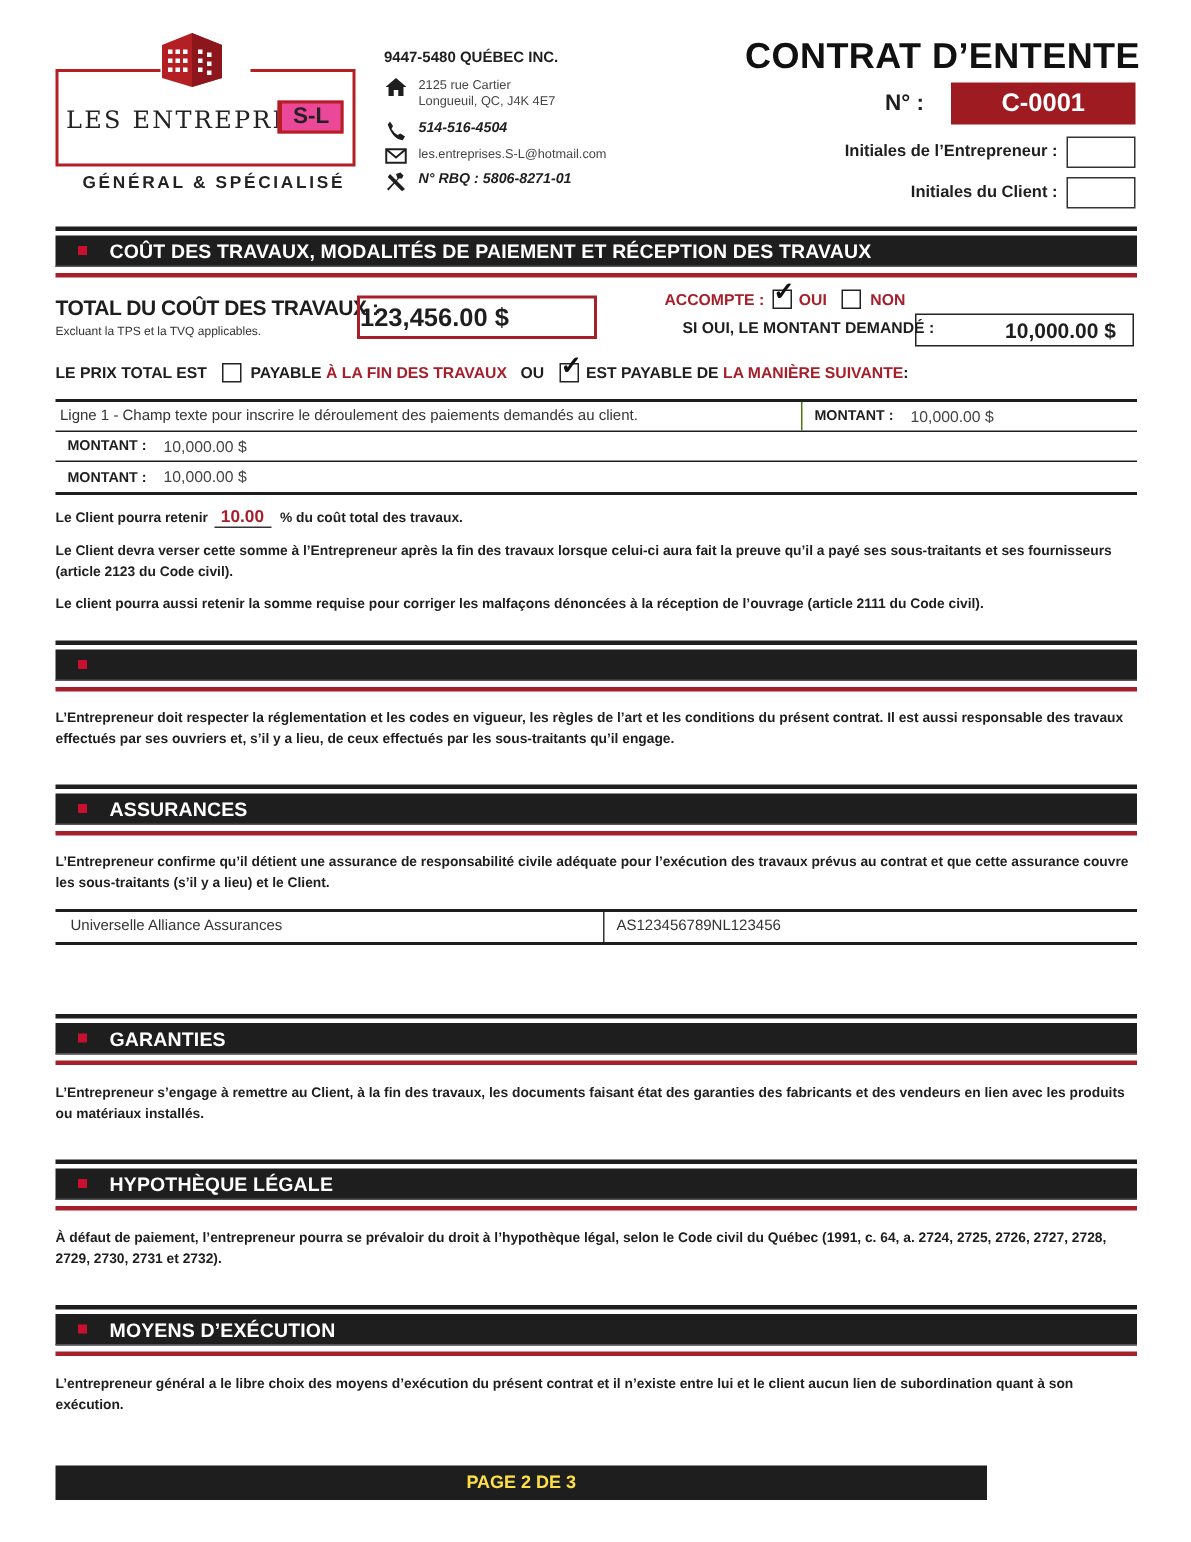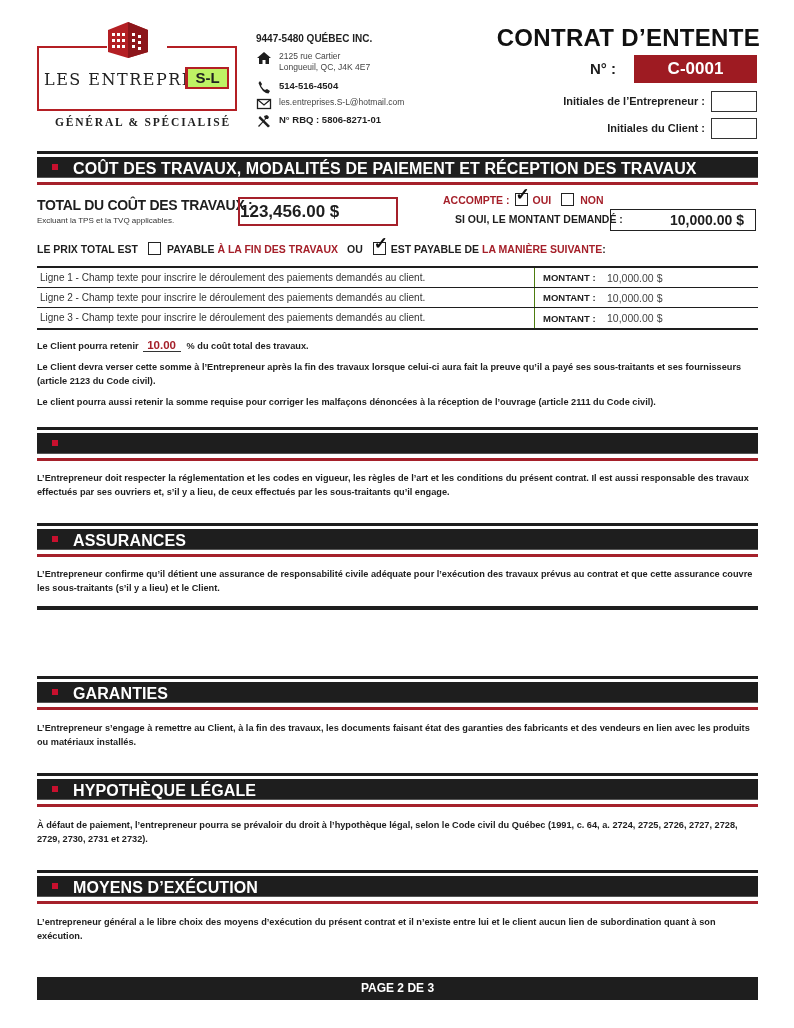--- a/index.html
+++ b/index.html
@@ -6,41 +6,41 @@
   html, body { width: 794px; height: 1028px; background: #ffffff; }
   body { position: relative; font-family: "Liberation Sans", sans-serif; color: #1e1e1e; overflow: hidden; }
 
   .abs { position: absolute; }
 
   
   .logo-box { left: 37px; top: 46px; width: 200px; height: 65px; border: 2px solid #b41f24; }
   .logo-box .gap { position: absolute; top: -3px; left: 68px; width: 60px; height: 5px; background: #fff; }
   .logo-building { left: 104px; top: 18px; width: 48px; height: 42px; }
   .logo-text { left: 44px; top: 70px; font-family: "DejaVu Serif", serif; font-size: 16px; letter-spacing: 1.5px; color: #222; }
-  .logo-sl { left: 185px; top: 67px; width: 44px; height: 22px; border: 2px solid #b41f24; border-left: 3px solid #b41f24; font-weight: bold; font-size: 15px; line-height: 18px; text-align: center; color: #222; background: #bef264; }
-  .logo-tag { left: 55px; top: 116px; font-family: Liberation Serif, serif; font-size: 11.5px; letter-spacing: 1.8px; color: #222; font-weight: bold; }
+  .logo-sl { left: 185px; top: 67px; width: 44px; height: 22px; border: 2px solid #b41f24; border-left: 3px solid #b41f24; font-weight: bold; font-size: 15px; line-height: 18px; text-align: center; color: #222; background: #ec4899; }
+  .logo-tag { left: 55px; top: 116px; font-family: Liberation Sans, sans-serif; font-size: 11.5px; letter-spacing: 1.8px; color: #222; font-weight: bold; }
 
   .company-name { left: 256px; top: 33px; font-size: 10px; font-weight: bold; }
   .info-row { left: 256px; display: flex; align-items: flex-start; }
   .info-row .ico { width: 16px; height: 14px; margin-right: 7px; flex: 0 0 auto; }
   .info-row .txt { font-size: 8.5px; color: #444; line-height: 11px; }
-  .info-row .txt.b { font-weight: bold; color: #1e1e1e; font-size: 9.5px; }
+  .info-row .txt.b { font-weight: bold; color: #1e1e1e; font-size: 9.5px; font-style: italic; }
 
   .contract-title { left: 462px; top: 24px; width: 298px; text-align: right; font-size: 24px; font-weight: bold; letter-spacing: 0.3px; color: #111; }
   .no-label { left: 590px; top: 60px; font-size: 15px; font-weight: bold; }
   .no-value { left: 634px; top: 55px; width: 123px; height: 28px; background: #9e1b22; color: #fff; font-size: 17px; font-weight: bold; text-align: center; line-height: 28px; }
   .init-label { font-size: 11px; font-weight: bold; text-align: right; }
   .init-box { width: 46px; height: 21px; border: 1px solid #333; background: #fff; }
 
   
   .sec { left: 37px; width: 721px; }
   .sec .topline { position: absolute; left: 0; top: 0; width: 100%; height: 3px; background: #1e1e1e; }
   .sec .bar { position: absolute; left: 0; top: 6px; width: 100%; height: 21px; background: #1e1e1e; border-bottom: 1px solid #555; }
   .sec .bar .sq { position: absolute; left: 15px; top: 7px; width: 6px; height: 6px; background: #c8102e; }
-  .sec .bar .lbl { position: absolute; left: 36px; top: 3px; color: #fff; font-size: 16px; font-weight: bold; letter-spacing: 0.1px; }
+  .sec .bar .lbl { position: absolute; left: 36px; top: 3px; color: #fff; font-size: 13px; font-weight: bold; letter-spacing: 0.1px; }
   .sec .redline { position: absolute; left: 0; top: 31px; width: 100%; height: 3px; background: #a5202a; }
 
   .para { left: 37px; width: 725px; font-size: 9.2px; font-weight: bold; line-height: 13.5px; color: #1e1e1e; }
 
   
   .total-label { left: 37px; top: 197px; font-size: 14px; font-weight: bold; letter-spacing: -0.3px; }
   .total-sub { left: 37px; top: 216px; font-size: 8px; color: #333; }
   .total-box { left: 238px; top: 197px; width: 160px; height: 29px; border: 2px solid #a5202a; font-size: 17px; font-weight: bold; text-align: left; line-height: 25px; }
 
   .acompte-row { left: 443px; top: 193px; display: flex; align-items: center; font-size: 10.5px; font-weight: bold; color: #a5202a; justify-content: space-between; }
@@ -65,21 +65,21 @@
   
   .ins-table { left: 37px; top: 606px; width: 721px; border-top: 2px solid #1e1e1e; border-bottom: 2px solid #1e1e1e; }
   .ins-row { display: flex; height: 20px; align-items: center; }
   .ins-row.head { border-bottom: 1px solid #1e1e1e; }
   .ins-row .c1 { width: 366px; padding-left: 10px; height: 100%; line-height: 20px; border-right: 1px solid #333; }
   .ins-row .c2 { padding-left: 8px; height: 100%; line-height: 20px; }
   .ins-row.head .c1, .ins-row.head .c2 { color: #a5202a; font-size: 9.5px; font-weight: bold; }
   .ins-row.body .c1, .ins-row.body .c2 { color: #333; font-size: 10px; }
 
   
-  .footer { left: 37px; top: 977px; width: 721px; height: 23px; background: #1e1e1e; color: #ffffff; font-size: 12px; font-weight: bold; text-align: center; line-height: 23px; }
+  .footer { left: 37px; top: 977px; width: 621px; height: 23px; background: #1e1e1e; color: #fde047; font-size: 12px; font-weight: bold; text-align: center; line-height: 23px; }
 </style>
 </head>
 <body>
 
 <div class="abs logo-box">
     <div class="gap"></div>
   </div>
 <svg class="abs logo-building" viewBox="0 0 48 42">
   <polygon points="4,12 24,4 44,12 44,34 24,40 4,34" fill="#b41f24"></polygon>
   <polygon points="24,4 44,12 44,34 24,40" fill="#8c161b"></polygon>
@@ -185,26 +185,24 @@
   <span> :</span>
 </div>
 
 <div class="abs pay-table">
   <div class="pay-row">
     <div class="desc">Ligne 1 - Champ texte pour inscrire le déroulement des paiements demandés au client.</div>
     <div class="mlabel">MONTANT :</div>
     <div class="mval">10,000.00 $</div>
   </div>
   <div class="pay-row">
-    <div class="desc">Ligne 2 - Champ texte pour inscrire le déroulement des paiements demandés au client.</div>
     <div class="mlabel">MONTANT :</div>
     <div class="mval">10,000.00 $</div>
   </div>
   <div class="pay-row">
-    <div class="desc">Ligne 3 - Champ texte pour inscrire le déroulement des paiements demandés au client.</div>
     <div class="mlabel">MONTANT :</div>
     <div class="mval">10,000.00 $</div>
   </div>
 </div>
 
 <div class="abs retenir">
   <span>Le Client pourra retenir</span>
   <span class="pct">10.00</span>
   <span>%  du coût total des travaux.</span>
 </div>
@@ -224,20 +222,24 @@
   <div class="topline"></div>
   <div class="bar">
       <div class="sq"></div>
       <div class="lbl">ASSURANCES</div>
     </div>
   <div class="redline"></div>
 </div>
 <div class="abs para" style="top:568px;">L’Entrepreneur confirme qu’il détient une assurance de responsabilité civile adéquate pour l’exécution des travaux prévus au contrat et que cette assurance couvre les sous-traitants (s’il y a lieu) et le Client.</div>
 
 <div class="abs ins-table">
+  <div class="ins-row body">
+    <div class="c1">Universelle Alliance Assurances</div>
+    <div class="c2">AS123456789NL123456</div>
+  </div>
 </div>
 
 <div class="abs sec" style="top:676px; height:34px;">
   <div class="topline"></div>
   <div class="bar">
       <div class="sq"></div>
       <div class="lbl">GARANTIES</div>
     </div>
   <div class="redline"></div>
 </div>

